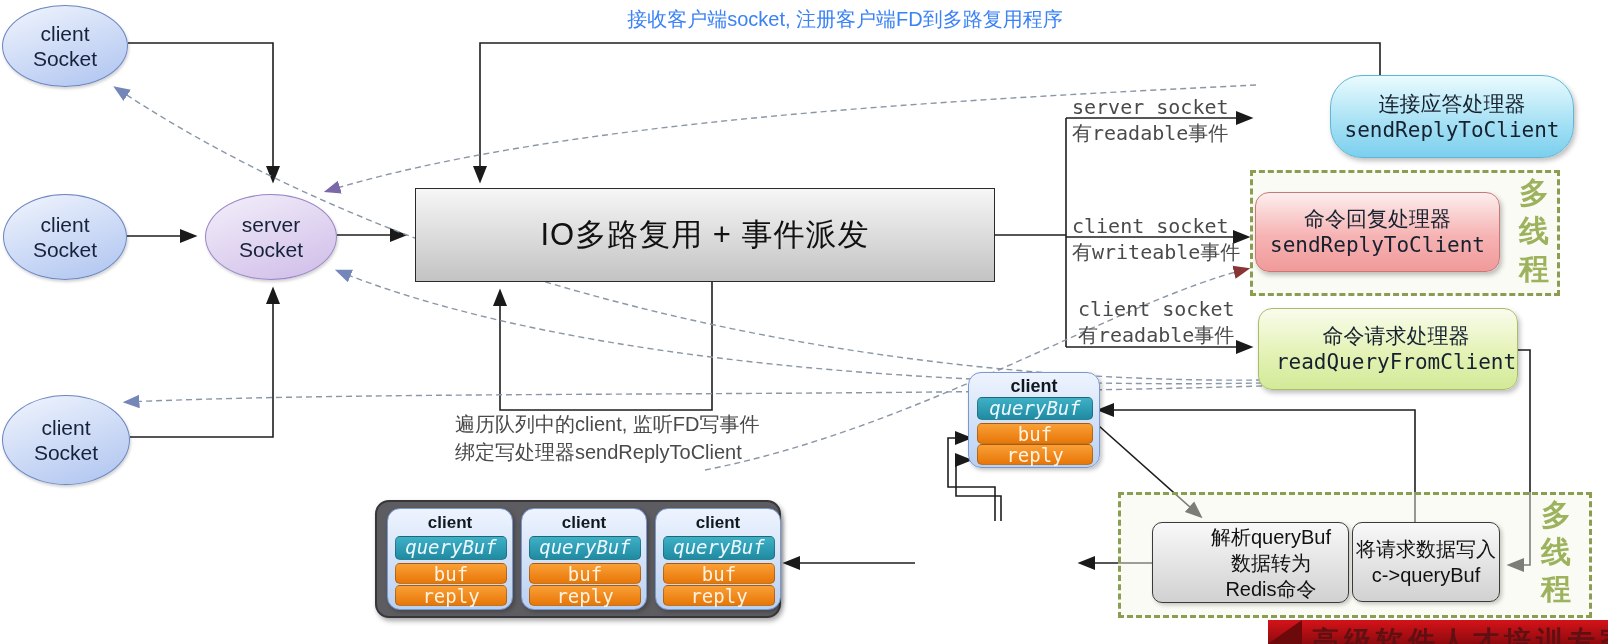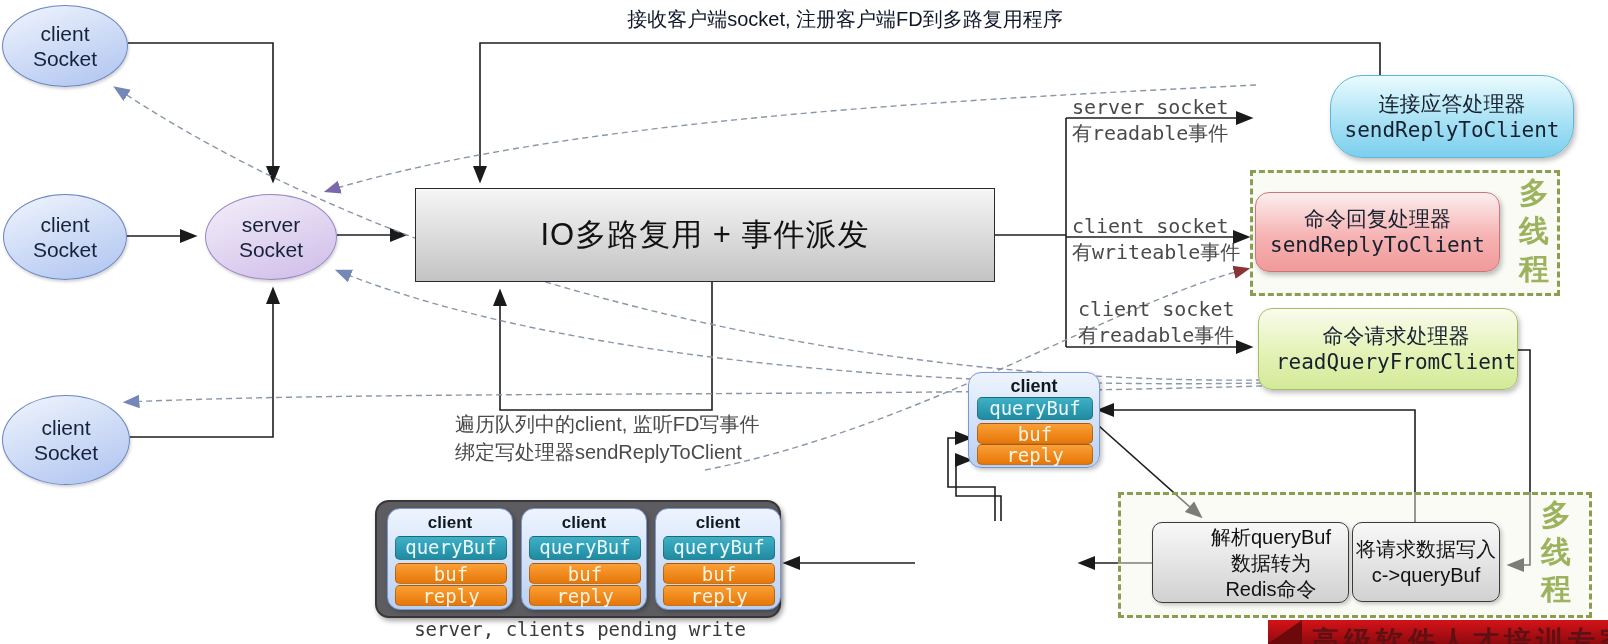--- a/index.html
+++ b/index.html
@@ -28,30 +28,30 @@
   .dashedbox{border:3px dashed #8a9e52;background:rgba(243,247,230,.45);}
   .mt{color:#9cb25c;font-size:30px;line-height:38px;font-weight:bold;text-align:center;}
 
   .evlabel{color:#4a4a4a;font-size:20px;line-height:26px;}
 
   .struct{border-radius:13px;border:1.6px solid #7a98d0;
           background:linear-gradient(#eef4fe,#b9d0f2);box-shadow:2px 2px 4px rgba(0,0,0,.25);}
   .struct .title{font-weight:bold;color:#101820;font-size:18px;text-align:center;}
   .bar{border-radius:5px;color:#eef8ff;font-size:19px;line-height:20px;text-align:center;
        border:1px solid rgba(0,0,0,.25);}
-  .bar.teal{background:linear-gradient(#3fb0c6,#1f8ba2);}
+  .bar.teal{background:linear-gradient(#3fb0c6,#1f8ba2);font-style:italic;}
   .bar.orange{background:linear-gradient(#f9a037,#e87607);color:#fff3e2;}
 
   .darkbox{background:#5d5d61;border:2px solid #37373b;border-radius:14px;
            box-shadow:2px 3px 5px rgba(0,0,0,.35);}
 
   .proc{background:linear-gradient(#f8f8f8,#d1d1d1);border:1.6px solid #3a3a3a;border-radius:10px;
         color:#111;font-size:20px;line-height:26px;box-shadow:2px 2px 4px rgba(0,0,0,.22);}
 
-  .note{color:#0f172a;font-size:20px;}
+  .note{color:#3b82f6;font-size:20px;}
   .midnote{color:#4a4a4a;font-size:20px;line-height:28px;}
   .caption{color:#3a3a3a;font-size:19px;}
 
   #banner{background:linear-gradient(#d41319,#8e0a0e);overflow:hidden;}
   #banner .fold{position:absolute;left:0;top:0;width:34px;height:24px;
                 background:#6b090b;clip-path:polygon(0 100%,100% 0,100% 100%);}
   #banner .btext{position:absolute;left:44px;top:3px;font-size:27px;font-weight:bold;
                  color:#5e1013;letter-spacing:5px;white-space:nowrap;}
   svg{position:absolute;left:0;top:0;}
 </style>
@@ -188,21 +188,20 @@
       <div class="bar orange mono abs" style="left:7px;top:54px;width:110px;height:19px;">buf</div>
       <div class="bar orange mono abs" style="left:7px;top:76px;width:110px;height:19px;">reply</div>
     </div>
     <div class="abs struct" style="left:278px;top:6px;width:124px;height:100px;">
       <div class="title" style="margin-top:4px;font-size:17px;">client</div>
       <div class="bar teal mono abs" style="left:7px;top:27px;width:110px;height:22px;">queryBuf</div>
       <div class="bar orange mono abs" style="left:7px;top:54px;width:110px;height:19px;">buf</div>
       <div class="bar orange mono abs" style="left:7px;top:76px;width:110px;height:19px;">reply</div>
     </div>
   </div>
-  <div class="abs caption mono center" style="left:400px;top:616px;width:360px;height:26px;">server, clients pending write</div>
 
   <div class="abs proc center pre" style="left:1152px;top:522px;width:154px;height:79px;padding-left:41px;">解析queryBuf
 数据转为
 Redis命令</div>
   <div class="abs proc center pre" style="left:1352px;top:522px;width:146px;height:78px;">将请求数据写入
 c-&gt;queryBuf</div>
 
   <div id="banner" class="abs" style="left:1268px;top:620px;width:340px;height:24px;">
     <div class="fold"></div>
     <div class="btext">高级软件人才培训专家</div>

